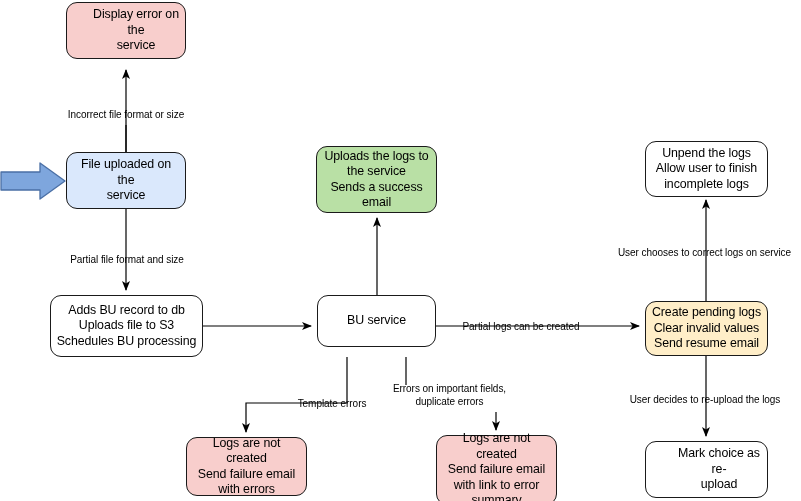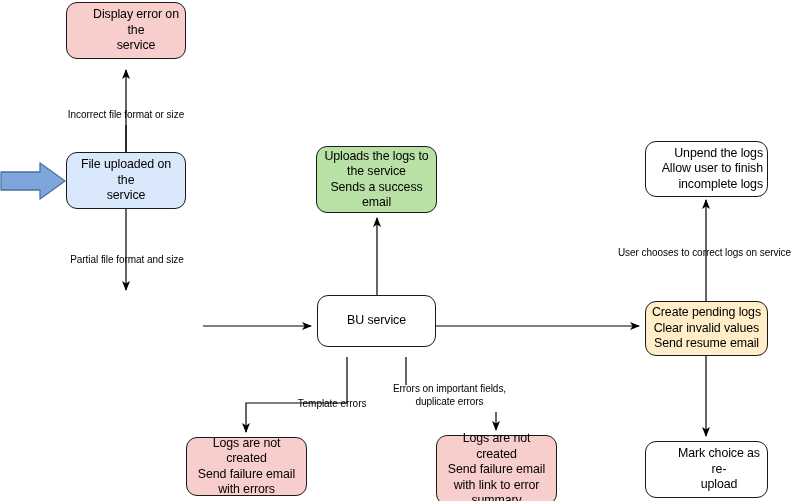--- a/index.html
+++ b/index.html
@@ -107,30 +107,33 @@
   </svg>
 
   <div class="node" style="left:66px; top:2px; width:120px; height:57px; background:#f8cecc;padding-left:24px;">
     <span>Display error on the<br>service</span>
   </div>
 
   <div class="node" style="left:66px; top:152px; width:120px; height:57px; background:#dae8fc;">
     <span>File uploaded on the<br>service</span>
   </div>
 
+  <div class="node" style="left:50px; top:295px; width:153px; height:62px; background:#ffffff;">
+    <span>Adds BU record to db<br>Uploads file to S3<br>Schedules BU processing</span>
+  </div>
 
   <div class="node" style="left:316px; top:146px; width:121px; height:67px; background:#b9e0a5;">
     <span>Uploads the logs to<br>the service<br>Sends a success<br>email</span>
   </div>
 
   <div class="node" style="left:317px; top:295px; width:119px; height:52px; background:#ffffff;">
     <span>BU service</span>
   </div>
 
-  <div class="node" style="left:645px; top:141px; width:123px; height:56px; background:#ffffff;text-align:right;">
+  <div class="node" style="left:645px; top:141px; width:123px; height:56px; background:#ffffff;">
     <span>Unpend the logs<br>Allow user to finish<br>incomplete logs</span>
   </div>
 
   <div class="node" style="left:645px; top:301px; width:123px; height:55px; background:#ffeec8;">
     <span>Create pending logs<br>Clear invalid values<br>Send resume email</span>
   </div>
 
   <div class="node" style="left:186px; top:437px; width:121px; height:59px; background:#f8cecc;">
     <span>Logs are not created<br>Send failure email<br>with errors</span>
   </div>
@@ -141,21 +144,23 @@
 
   <div class="node" style="left:645px; top:441px; width:123px; height:57px; background:#ffffff;padding-left:29px;">
     <span>Mark choice as re-<br>upload</span>
   </div>
 
   <div class="edge-label" style="left:56px; top:108px; width:140px;">Incorrect file format or size</div>
 
   <div class="edge-label" style="left:57px; top:253px; width:140px;">Partial file format and size</div>
 
 
+  <div class="edge-label" style="left:451px; top:320px; width:140px;">Partial logs can be created</div>
 
   <div class="edge-label" style="left:608px; top:246px; width:193px;">User chooses to correct logs on service</div>
 
   <div class="edge-label" style="left:291px; top:397px; width:82px;">Template errors</div>
 
   <div class="edge-label wrap" style="left:392px; top:382px; width:115px;">Errors on important fields,<br>duplicate errors</div>
 
+  <div class="edge-label" style="left:615px; top:393px; width:180px;">User decides to re-upload the logs</div>
 
 </div>
 
 </body></html>

